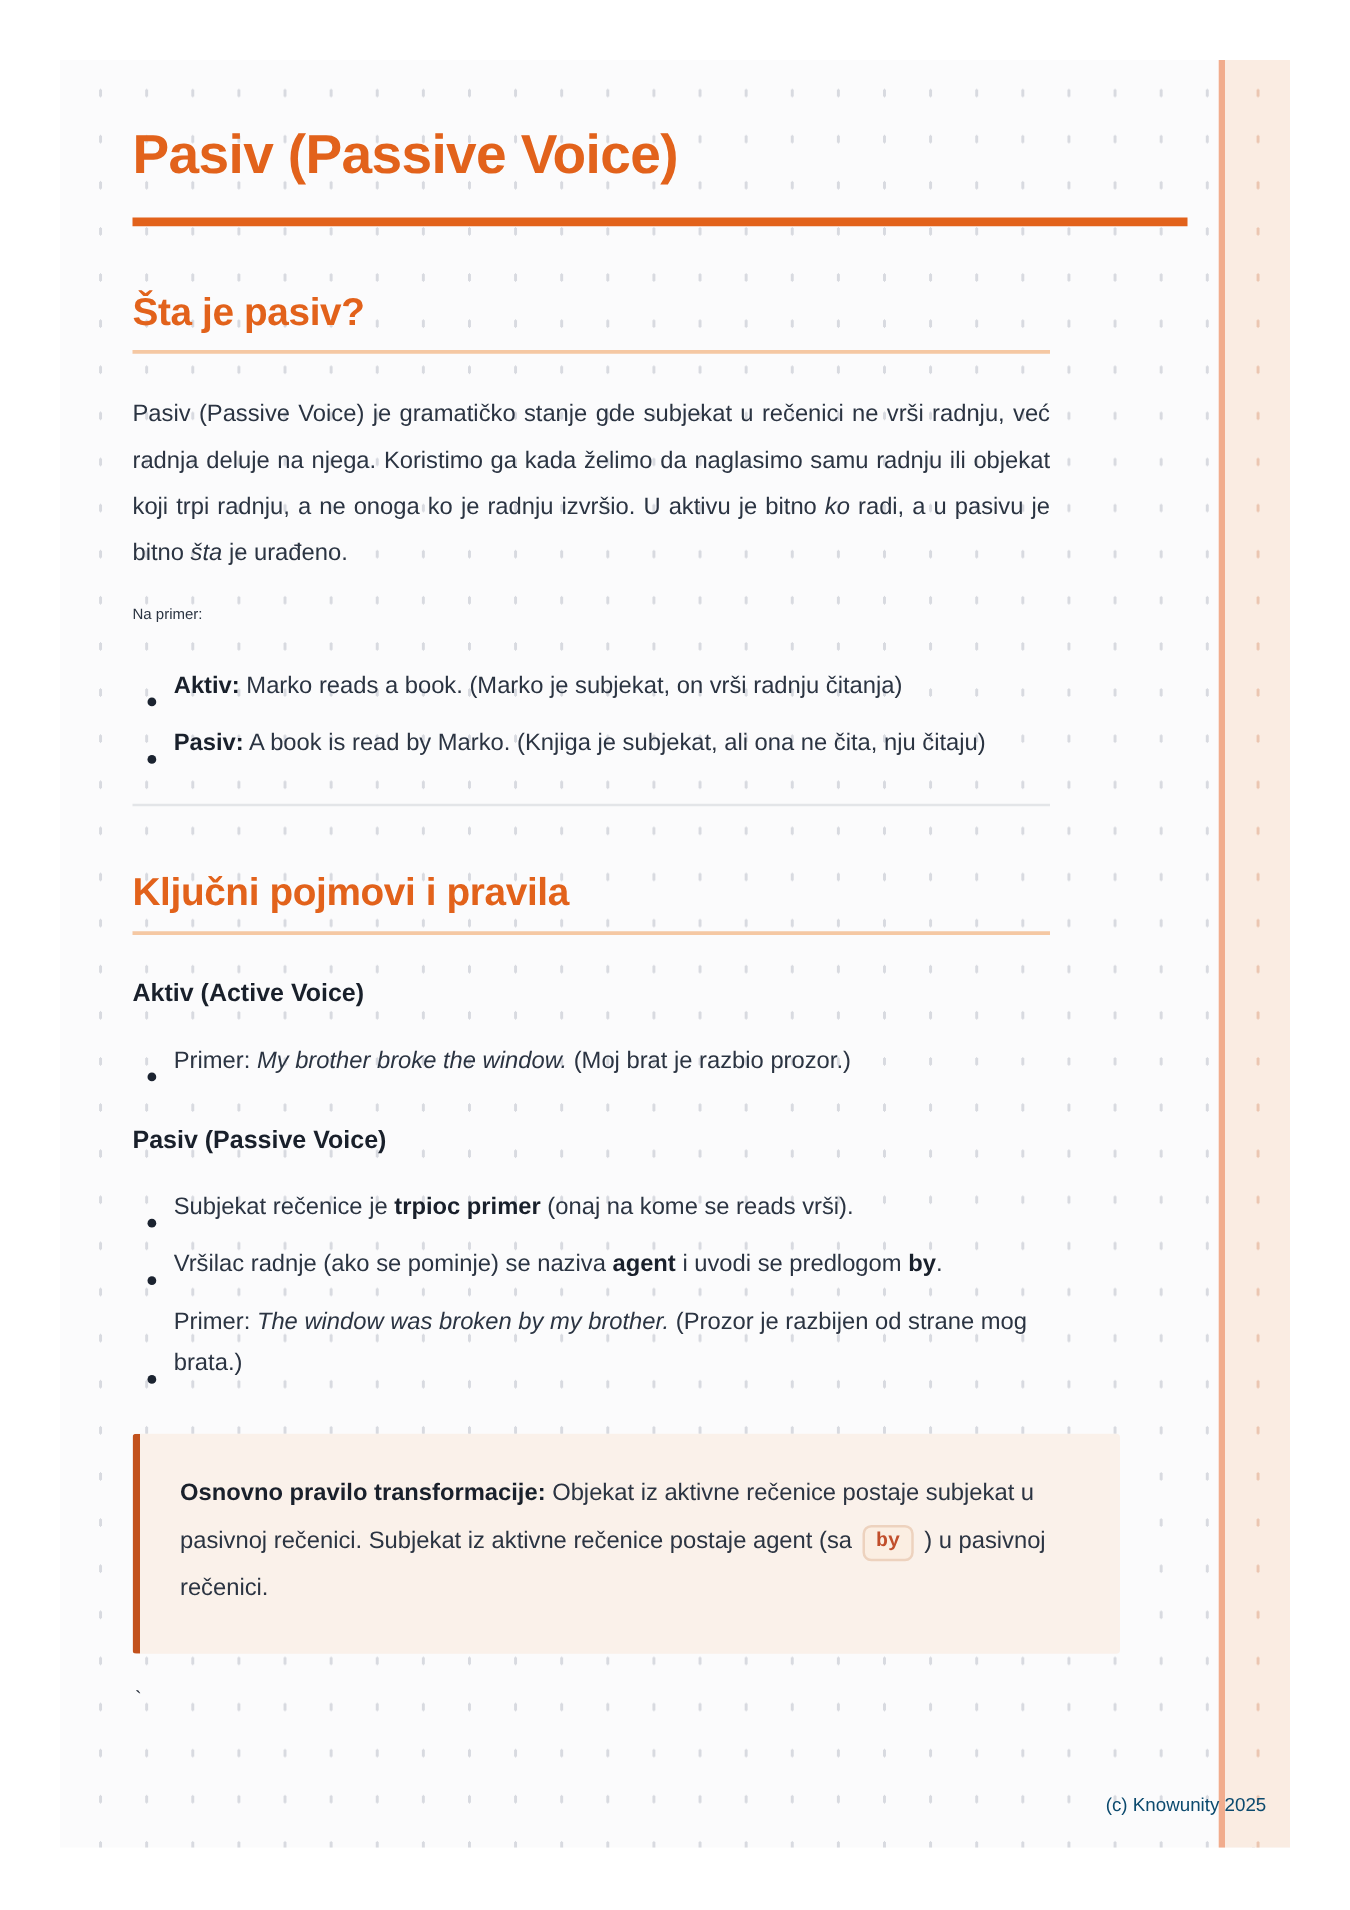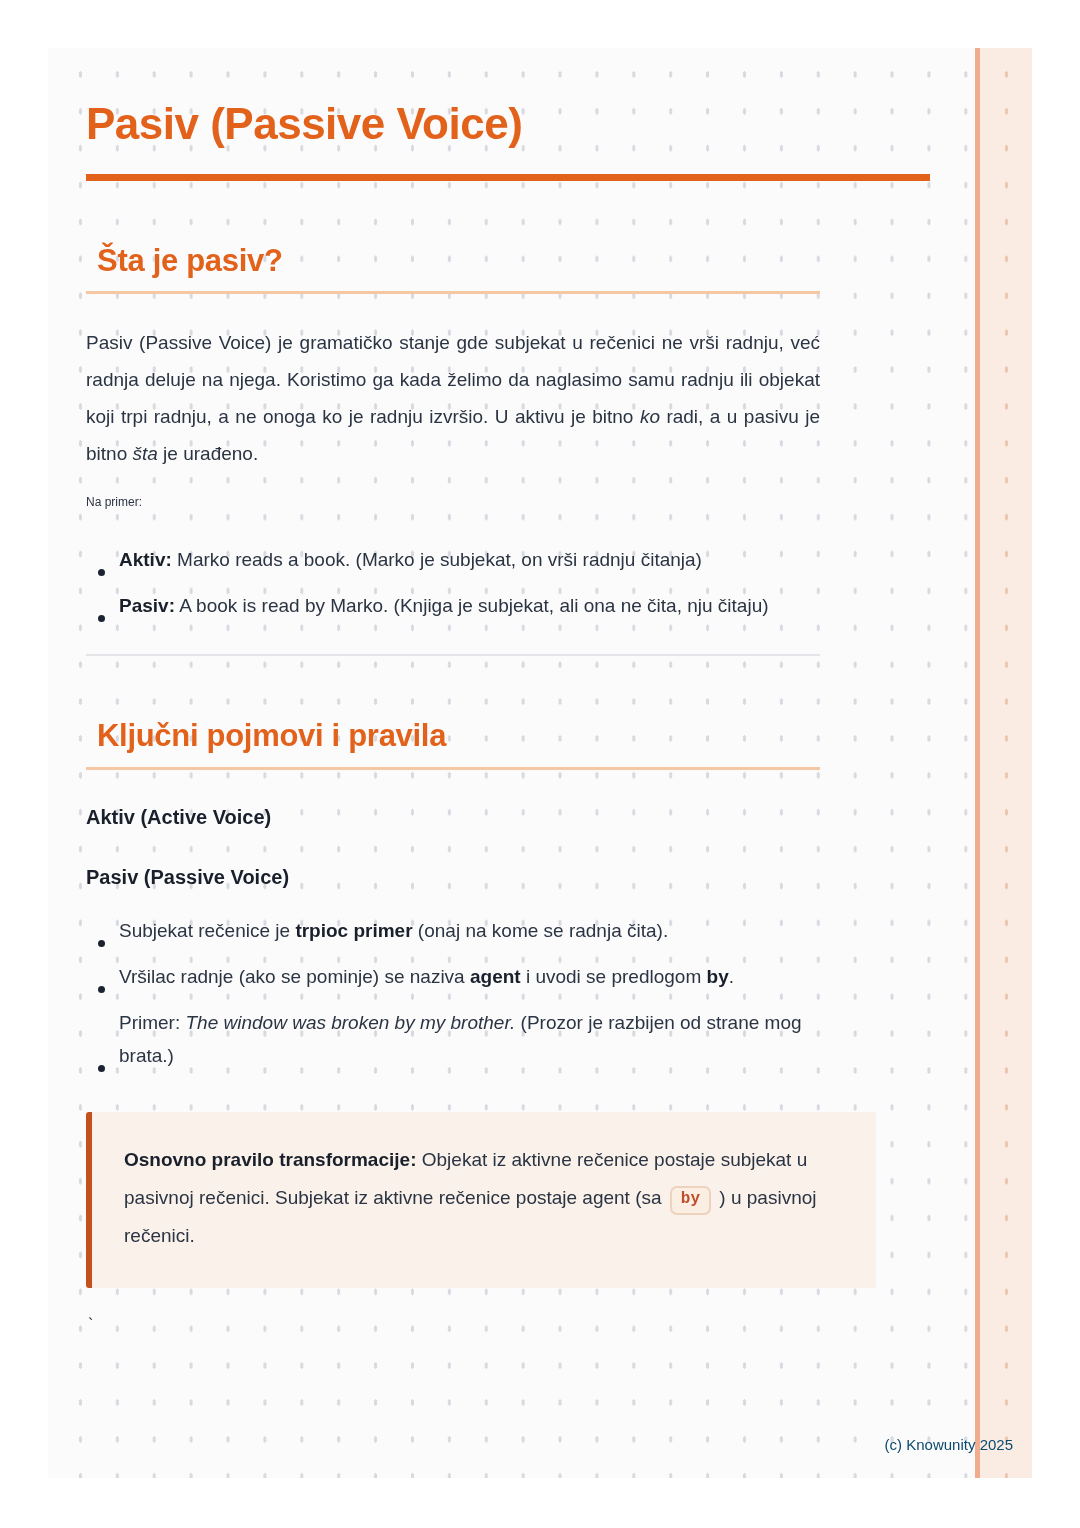--- a/index.html
+++ b/index.html
@@ -21,37 +21,37 @@
   .accent-band {
     position: absolute; right: 0; top: 0; bottom: 0;
     width: 52px;
     background-color: #FAECE2;
     background-image: radial-gradient(1.4px 3.4px at 50% 50%, #EBC6B1 96%, rgba(235,198,177,0) 100%);
     background-size: 36.9px 36.9px;
     background-position: 8px 8px;
     border-left: 5px solid #F1AC8D;
   }
   .content {
-    position: absolute; left: 38px; top: 0;
+    position: absolute; left: 58px; top: 0;
     width: 734px;
     color: #2B3442;
   }
   h1.page-title {
     margin: 0; padding-top: 52px;
     font-size: 44px; line-height: 1.1;
     font-weight: bold; color: #E2621B;
     letter-spacing: -0.5px;
   }
   .title-rule {
     width: 844px; height: 7px;
     background: #E2621B; border: none;
     margin: 26px 0 0 0;
   }
   h2.section-heading {
-    margin: 11px; padding-top: 52px;
+    margin: 0; padding-top: 52px;
     font-size: 31px; line-height: 1.1;
     font-weight: bold; color: #E2621B;
     letter-spacing: -0.3px;
   }
   .h2-rule {
     width: 734px; height: 3px;
     background: #F5C8A3; border: none;
     margin: 13px 0 0 0;
   }
   p.body-par {
@@ -144,28 +144,32 @@
     </ul>
 
     <div class="divider"></div>
 
     <h2 class="section-heading">Ključni pojmovi i pravila</h2>
     <div class="h2-rule"></div>
 
     <h3 class="sub-heading">Aktiv (Active Voice)</h3>
 
     <ul class="bullets">
+      <li>
+        <span class="dot"></span>
+        <span class="li-text"><span>Primer: </span><span class="em">My brother broke the window.</span><span> (Moj brat je razbio prozor.)</span></span>
+      </li>
     </ul>
 
     <h3 class="sub-heading">Pasiv (Passive Voice)</h3>
 
     <ul class="bullets">
       <li>
         <span class="dot"></span>
-        <span class="li-text"><span>Subjekat rečenice je </span><b>trpioc primer</b><span> (onaj na kome se radnja čita).</span></span>
+        <span class="li-text"><span>Subjekat rečenice je </span><b>trpioc primer</b><span> (onaj na kome se reads vrši).</span></span>
       </li>
       <li>
         <span class="dot"></span>
         <span class="li-text"><span>Vršilac radnje (ako se pominje) se naziva </span><b>agent</b><span> i uvodi se predlogom </span><b>by</b><span>.</span></span>
       </li>
       <li>
         <span class="dot"></span>
         <span class="li-text"><span>Primer: </span><span class="em">The window was broken by my brother.</span><span> (Prozor je razbijen od strane mog brata.)</span></span>
       </li>
     </ul>

